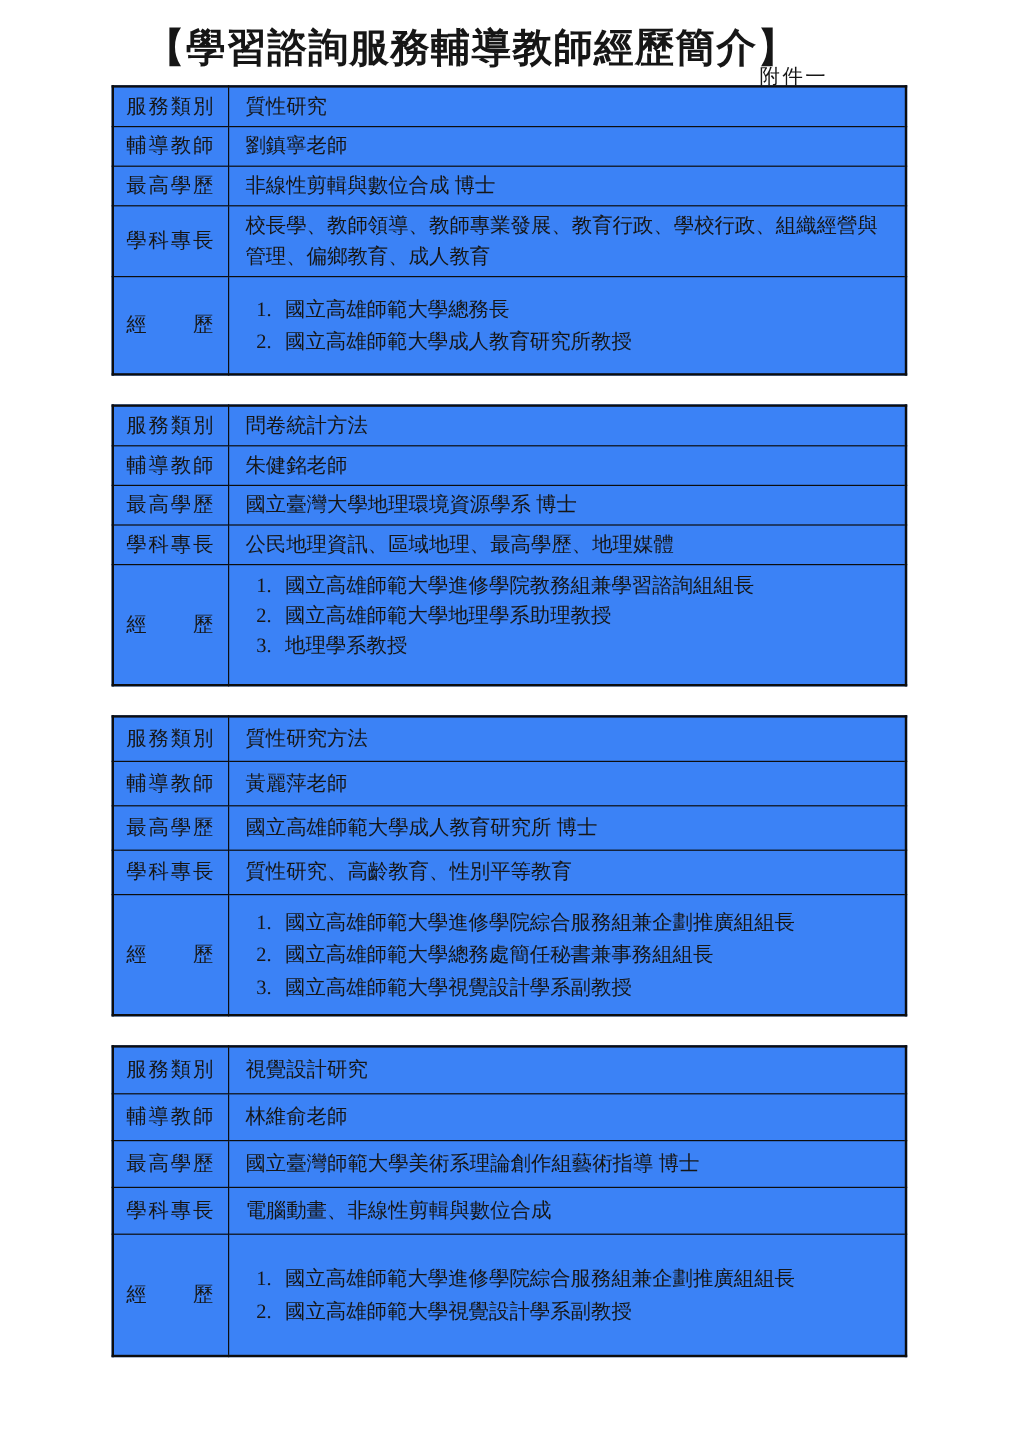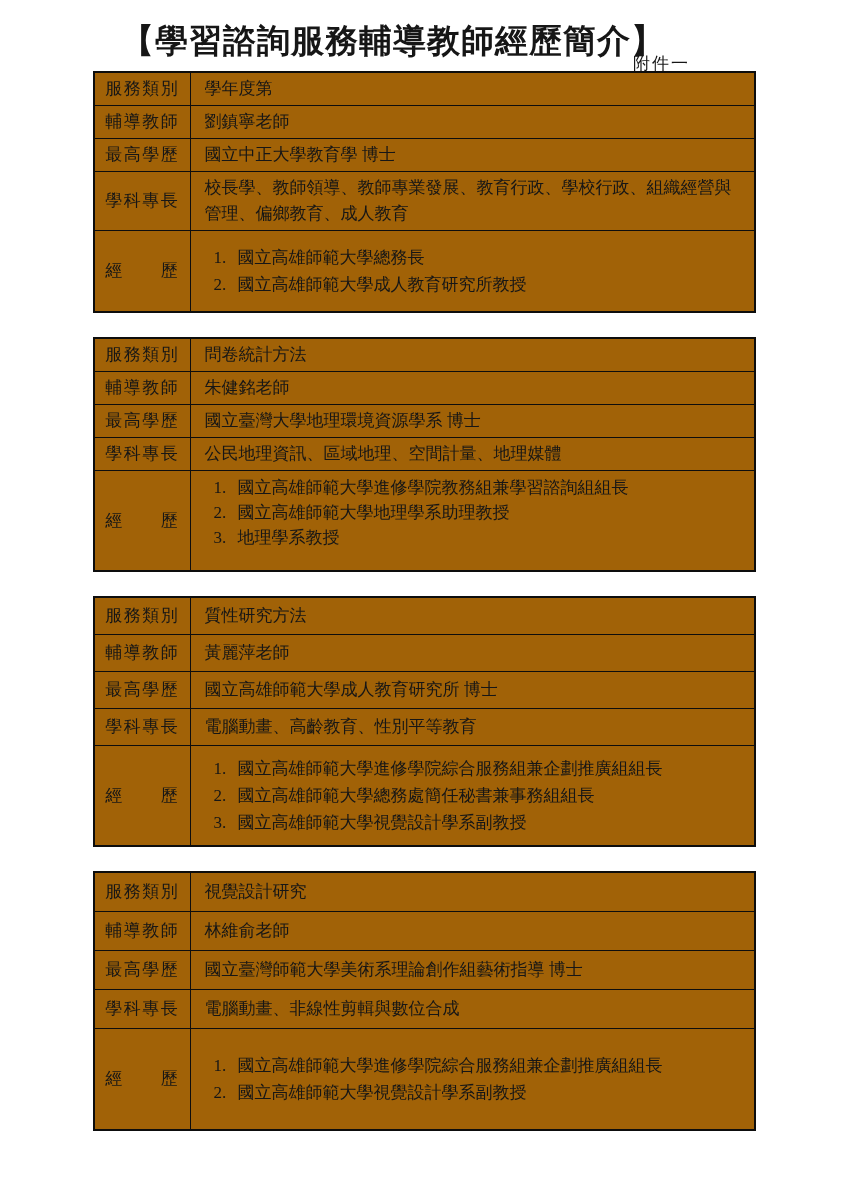--- a/index.html
+++ b/index.html
@@ -45,21 +45,21 @@
     margin: 13px 93px 0 93px;
     width: 663px;
   }
   table.info-table {
     width: 663px;
     border-collapse: collapse;
     table-layout: fixed;
     border: 2.5px solid #0d0d0d;
     font-size: 17px;
     margin: 0 0 24px 0;
-    background: #a16207;
+    background: #3b82f6;
   }
   table.info-table:last-child { margin-bottom: 0; }
   col.c-label { width: 96px; }
   td {
     border: 1.5px solid #0d0d0d;
     vertical-align: middle;
   }
   td.lbl {
     text-align: center;
     letter-spacing: 1.5px;
@@ -100,29 +100,29 @@
   <div class="tables">
 
     <table class="info-table">
       <colgroup>
           <col class="c-label">
           <col class="c-value">
         </colgroup>
       <tbody>
         <tr>
           <td class="lbl std">服務類別</td>
-          <td class="val std">學年度第</td>
+          <td class="val std">質性研究</td>
         </tr>
         <tr>
           <td class="lbl std">輔導教師</td>
           <td class="val std">劉鎮寧老師</td>
         </tr>
         <tr>
           <td class="lbl std">最高學歷</td>
-          <td class="val std">國立中正大學教育學 博士</td>
+          <td class="val std">非線性剪輯與數位合成 博士</td>
         </tr>
         <tr>
           <td class="lbl std">學科專長</td>
           <td class="val std">校長學、教師領導、教師專業發展、教育行政、學校行政、組織經營與管理、偏鄉教育、成人教育</td>
         </tr>
         <tr>
           <td class="lbl">經　　歷</td>
           <td class="val exp-val">
             <ol class="exp-list">
               <li>國立高雄師範大學總務長</li>
@@ -146,21 +146,21 @@
         <tr>
           <td class="lbl std">輔導教師</td>
           <td class="val std">朱健銘老師</td>
         </tr>
         <tr>
           <td class="lbl std">最高學歷</td>
           <td class="val std">國立臺灣大學地理環境資源學系 博士</td>
         </tr>
         <tr>
           <td class="lbl std">學科專長</td>
-          <td class="val std">公民地理資訊、區域地理、空間計量、地理媒體</td>
+          <td class="val std">公民地理資訊、區域地理、最高學歷、地理媒體</td>
         </tr>
         <tr>
           <td class="lbl">經　　歷</td>
           <td class="val exp-val">
             <ol class="exp-list">
               <li>國立高雄師範大學進修學院教務組兼學習諮詢組組長</li>
               <li>國立高雄師範大學地理學系助理教授</li>
               <li>地理學系教授</li>
             </ol>
           </td>
@@ -181,21 +181,21 @@
         <tr>
           <td class="lbl std">輔導教師</td>
           <td class="val std">黃麗萍老師</td>
         </tr>
         <tr>
           <td class="lbl std">最高學歷</td>
           <td class="val std">國立高雄師範大學成人教育研究所 博士</td>
         </tr>
         <tr>
           <td class="lbl std">學科專長</td>
-          <td class="val std">電腦動畫、高齡教育、性別平等教育</td>
+          <td class="val std">質性研究、高齡教育、性別平等教育</td>
         </tr>
         <tr>
           <td class="lbl">經　　歷</td>
           <td class="val exp-val">
             <ol class="exp-list">
               <li>國立高雄師範大學進修學院綜合服務組兼企劃推廣組組長</li>
               <li>國立高雄師範大學總務處簡任秘書兼事務組組長</li>
               <li>國立高雄師範大學視覺設計學系副教授</li>
             </ol>
           </td>

